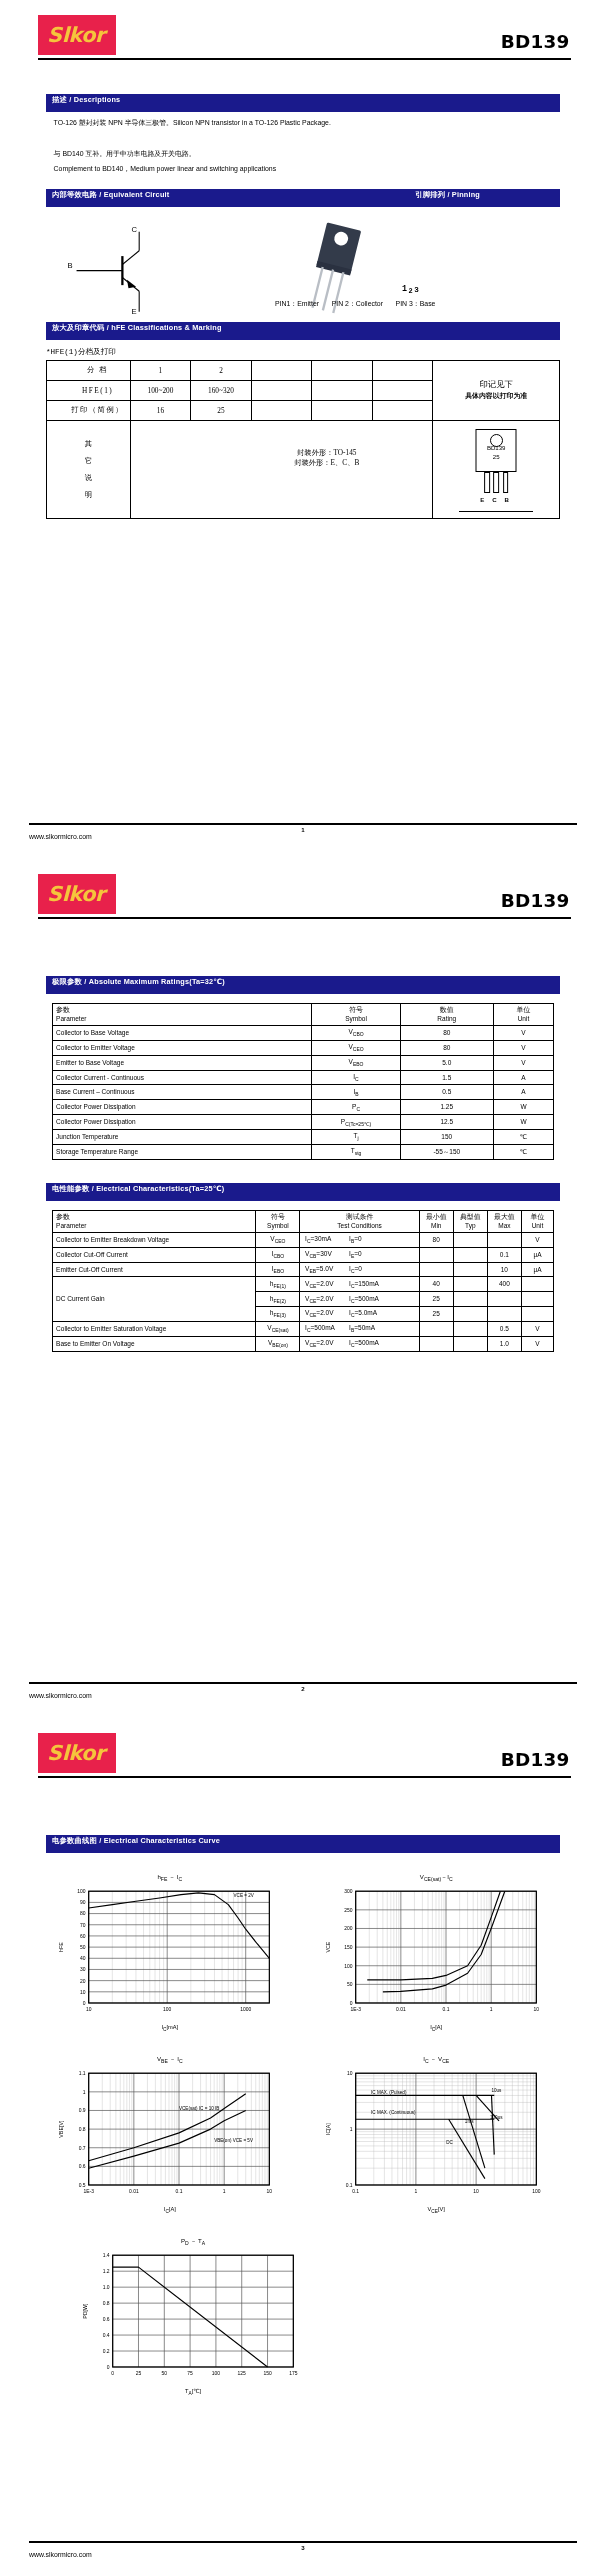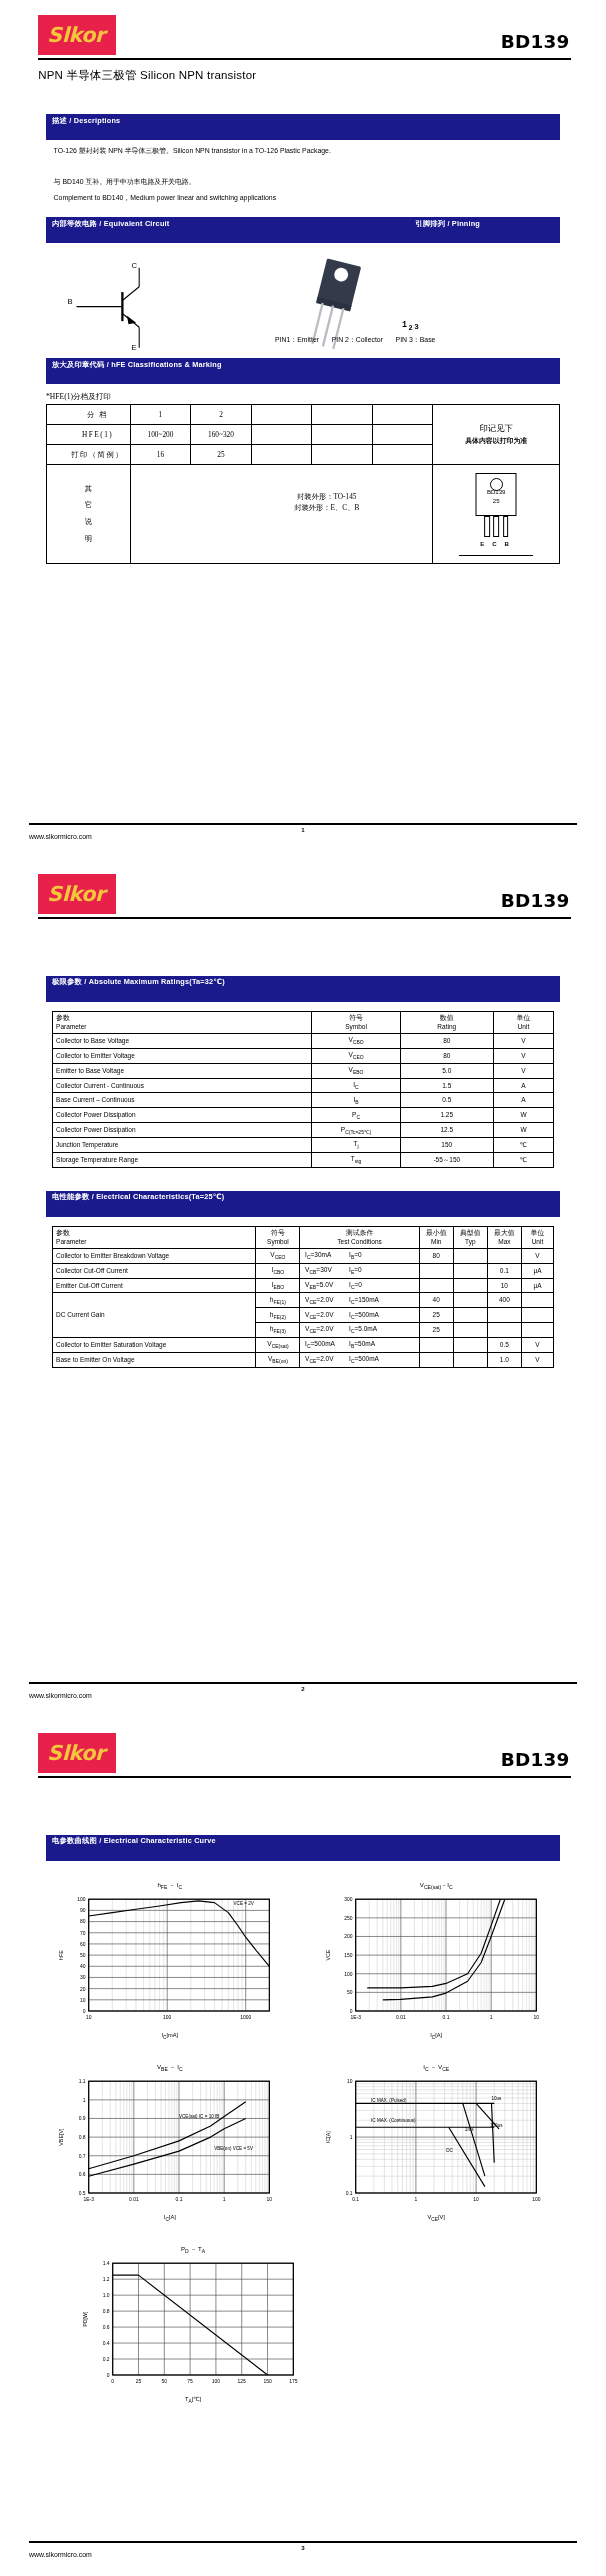--- a/index.html
+++ b/index.html
@@ -70,21 +70,21 @@
   
   .bar {
     background: #1a1a8c;
     color: #fff;
     font-size: 7.3px;
     font-weight: bold;
     padding: 2.3px 0 2.3px 6.1px;
     margin: 0 0 0 0;
     letter-spacing: 0.2px;
     position: relative;
-    height: 26px;
+    height: 18px;
     line-height: 7.6px;
   }
   .bar .right {
     position: absolute;
     right: 80px;
     top: 2.3px;
     text-align: right;
   }
   .body-line {
     font-size: 6.9px;
@@ -119,21 +119,21 @@
     font-weight: bold;
     font-family: Liberation Mono, monospace;
     text-align: center;
   }
   .pinnums .n1 { font-size: 8.4px; }
   .pinnums .n2 { font-size: 6.9px; position:relative; top:2.3px; margin-left:1.5px;}
   .pinnums .n3 { font-size: 7.6px; position:relative; top:1.5px; margin-left:1.5px;}
 
   
   .hfe-note {
-    font-family: Liberation Serif, serif;
+    font-family: Liberation Mono, monospace;
     font-size: 7.6px;
     margin: 7.6px 0 2.3px 17px;
   }
   table.grid {
     border-collapse: collapse;
     margin: 0 17px;
     width: calc(100% - 34px);
     font-family: "Liberation Serif", serif;
   }
   table.grid td, table.grid th {
@@ -228,21 +228,20 @@
 <div class="page">
 
   <div class="pg-header">
     <div class="logo">
       <span class="logo-text">Slkor</span>
     </div>
     <div class="part-no">BD139</div>
     <div class="rule"></div>
   </div>
 
-  <div class="subtitle">NPN  半导体三极管 Silicon NPN transistor</div>
 
   <div class="spacer-40"></div>
 
   <div class="content-inset">
     <div class="bar">
       <span>描述 /  Descriptions</span>
     </div>
     <div class="body-line">TO-126 塑封封装 NPN  半导体三极管。Silicon NPN transistor in a TO-126 Plastic Package.</div>
   </div>
 
@@ -616,21 +615,21 @@
     </div>
     <div class="part-no">BD139</div>
     <div class="rule"></div>
   </div>
 
   <div class="spacer-40"></div>
   <div class="spacer-30"></div>
 
   <div class="content-inset">
     <div class="bar">
-      <span>电参数曲线图 /  Electrical Characteristic Curve</span>
+      <span>电参数曲线图 /  Electrical Characteristics Curve</span>
     </div>
   </div>
 
   <div class="charts">
     <div class="chart-row">
       <div class="chart">
         <div class="chart-title">h<sub>FE</sub> － I<sub>C</sub></div>
         <svg id="svg-hfe-ic" width="222" height="138" viewBox="0 0 290 180">
             <line x1="74.87446887288382" y1="8" x2="74.87446887288382" y2="154" stroke="#bbb" stroke-width="0.5"></line>
             <line x1="92.93487539320341" y1="8" x2="92.93487539320341" y2="154" stroke="#bbb" stroke-width="0.5"></line>

